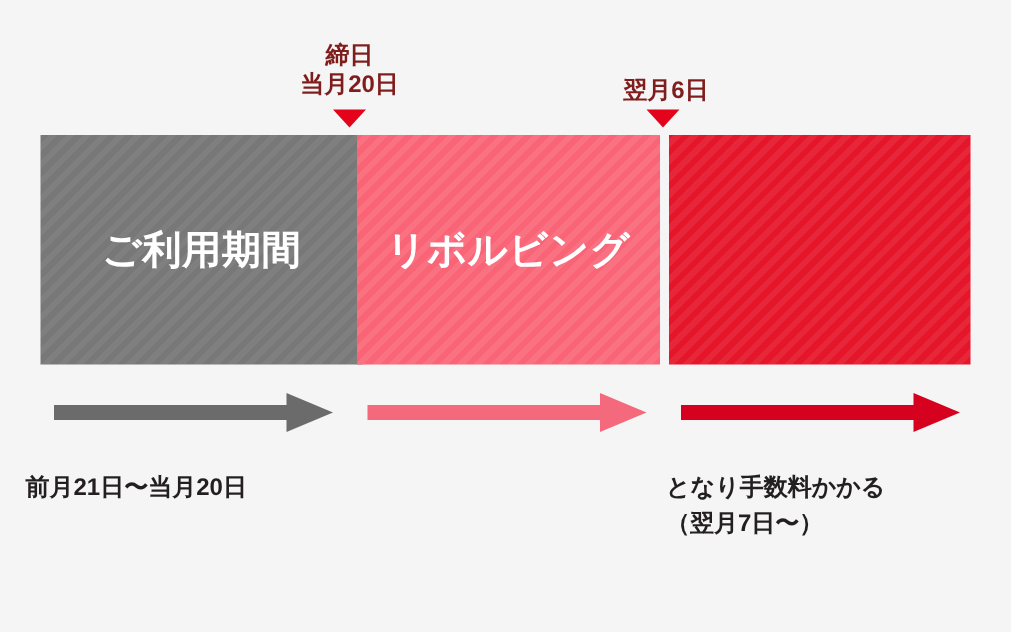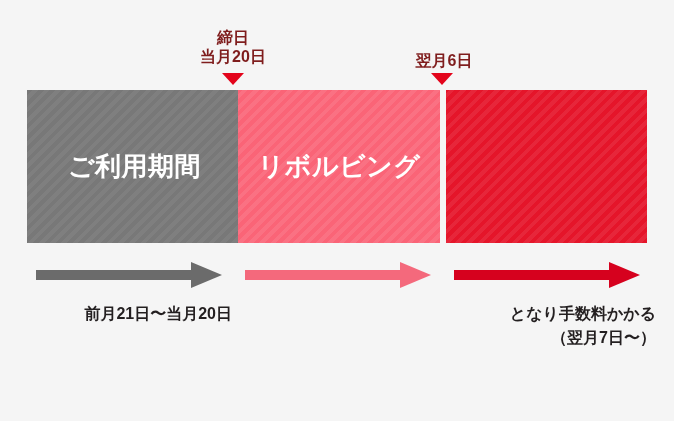--- a/index.html
+++ b/index.html
@@ -125,22 +125,22 @@
   .arrow-new .shaft { width: 161px; background: #f4697c; }
   .arrow-new .head  { left: 155px; border-left: 31px solid #f4697c; }
 
   .arrow-revolving { left: 454px; width: 186px; }
   .arrow-revolving .shaft { width: 161px; background: #d6011e; }
   .arrow-revolving .head  { left: 155px; border-left: 31px solid #d6011e; }
 
   
   .caption {
     position: absolute;
-    top: 302px;
-    text-align: right;
+    top: 314px;
+    text-align: left;
     font-size: 16px;
     font-weight: bold;
     line-height: 24px;
     color: #231f20;
     white-space: nowrap;
   }
   .caption .cline { display: block; }
   .caption-usage     { left: 17px;  width: 215px; }
   .caption-new       { left: 234px; width: 210px; }
   .caption-revolving { left: 444px; width: 212px; }

